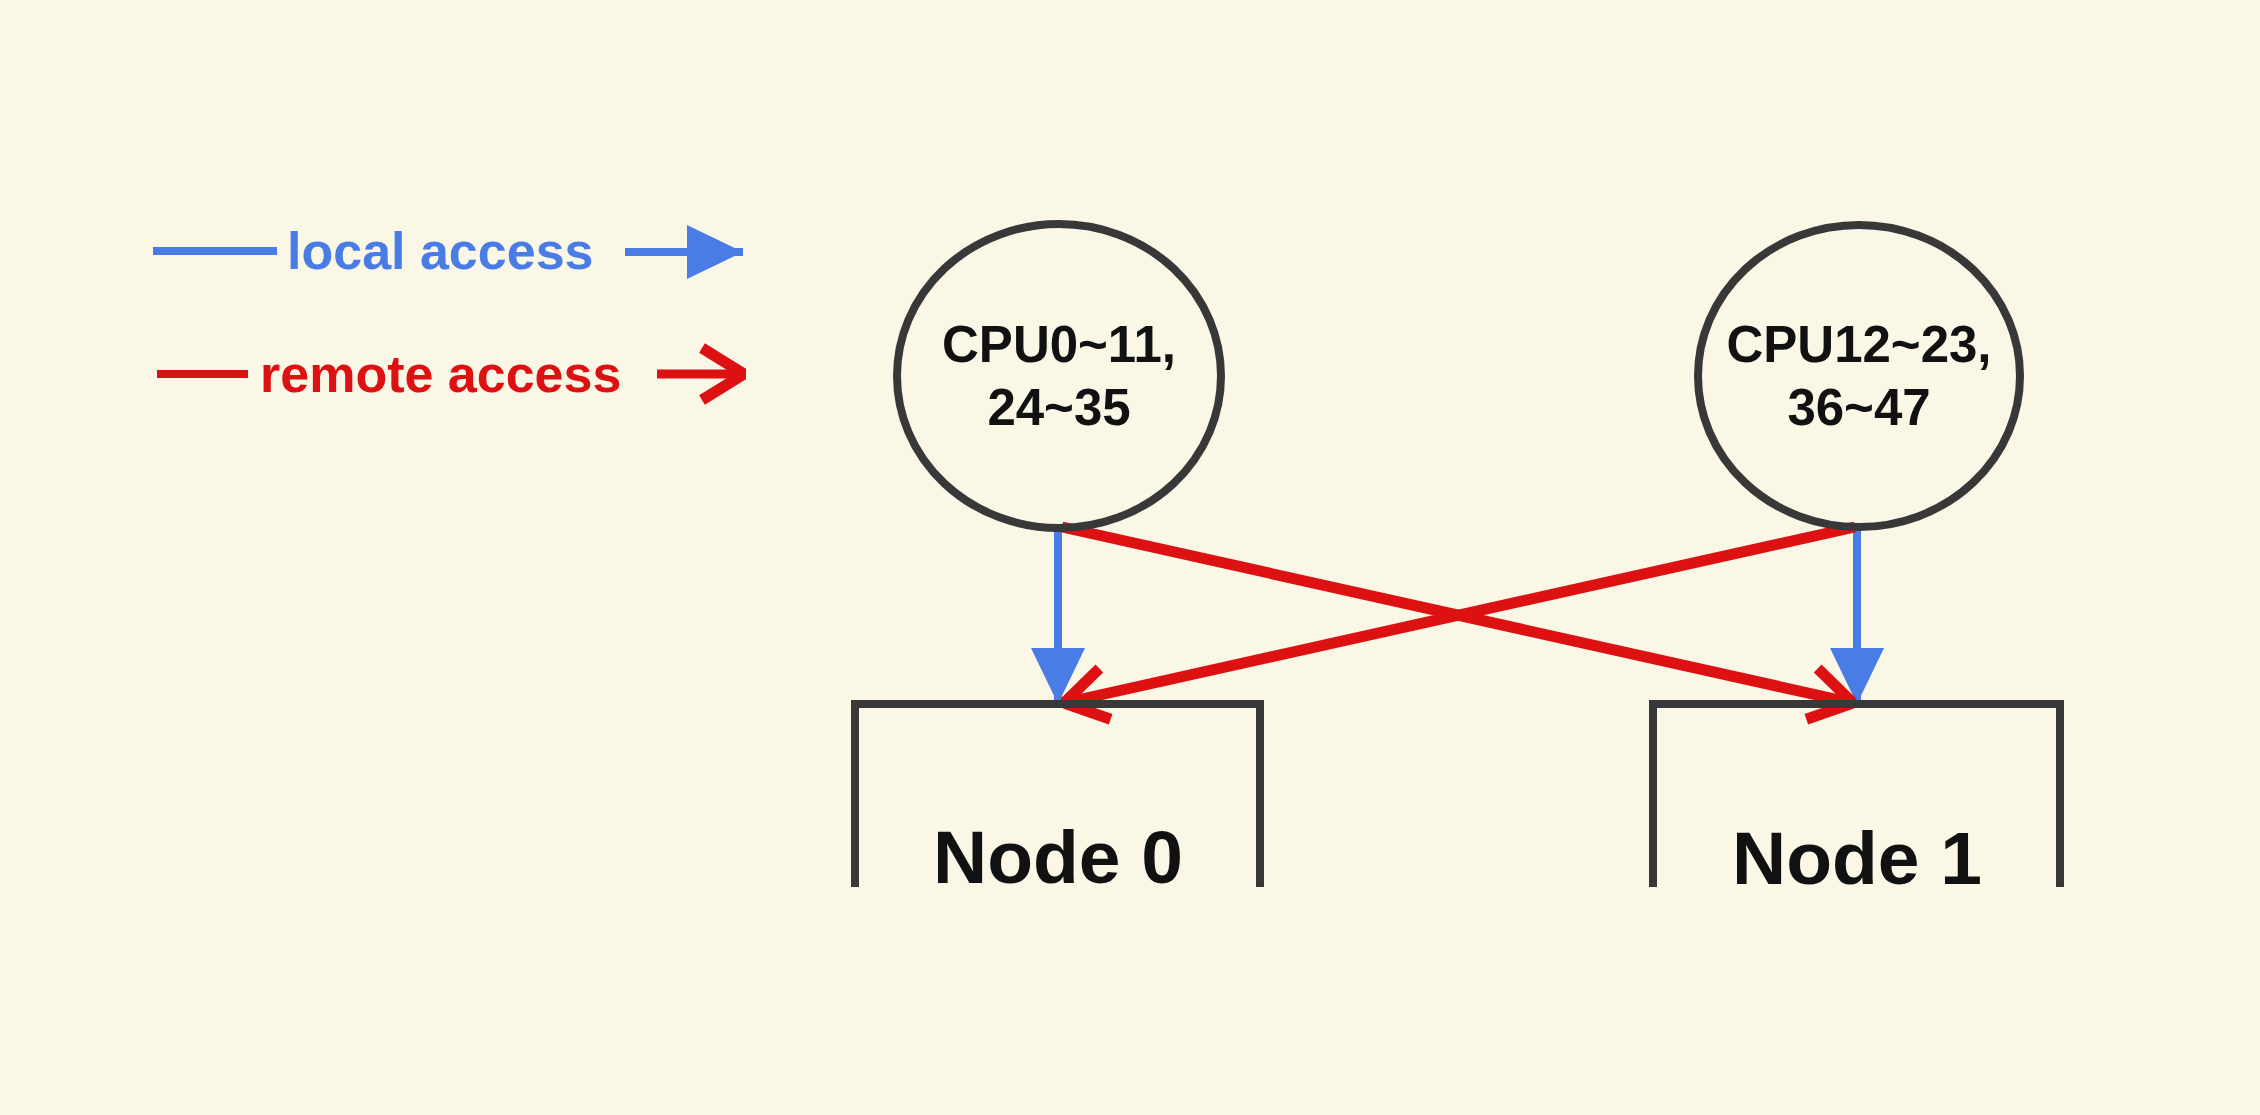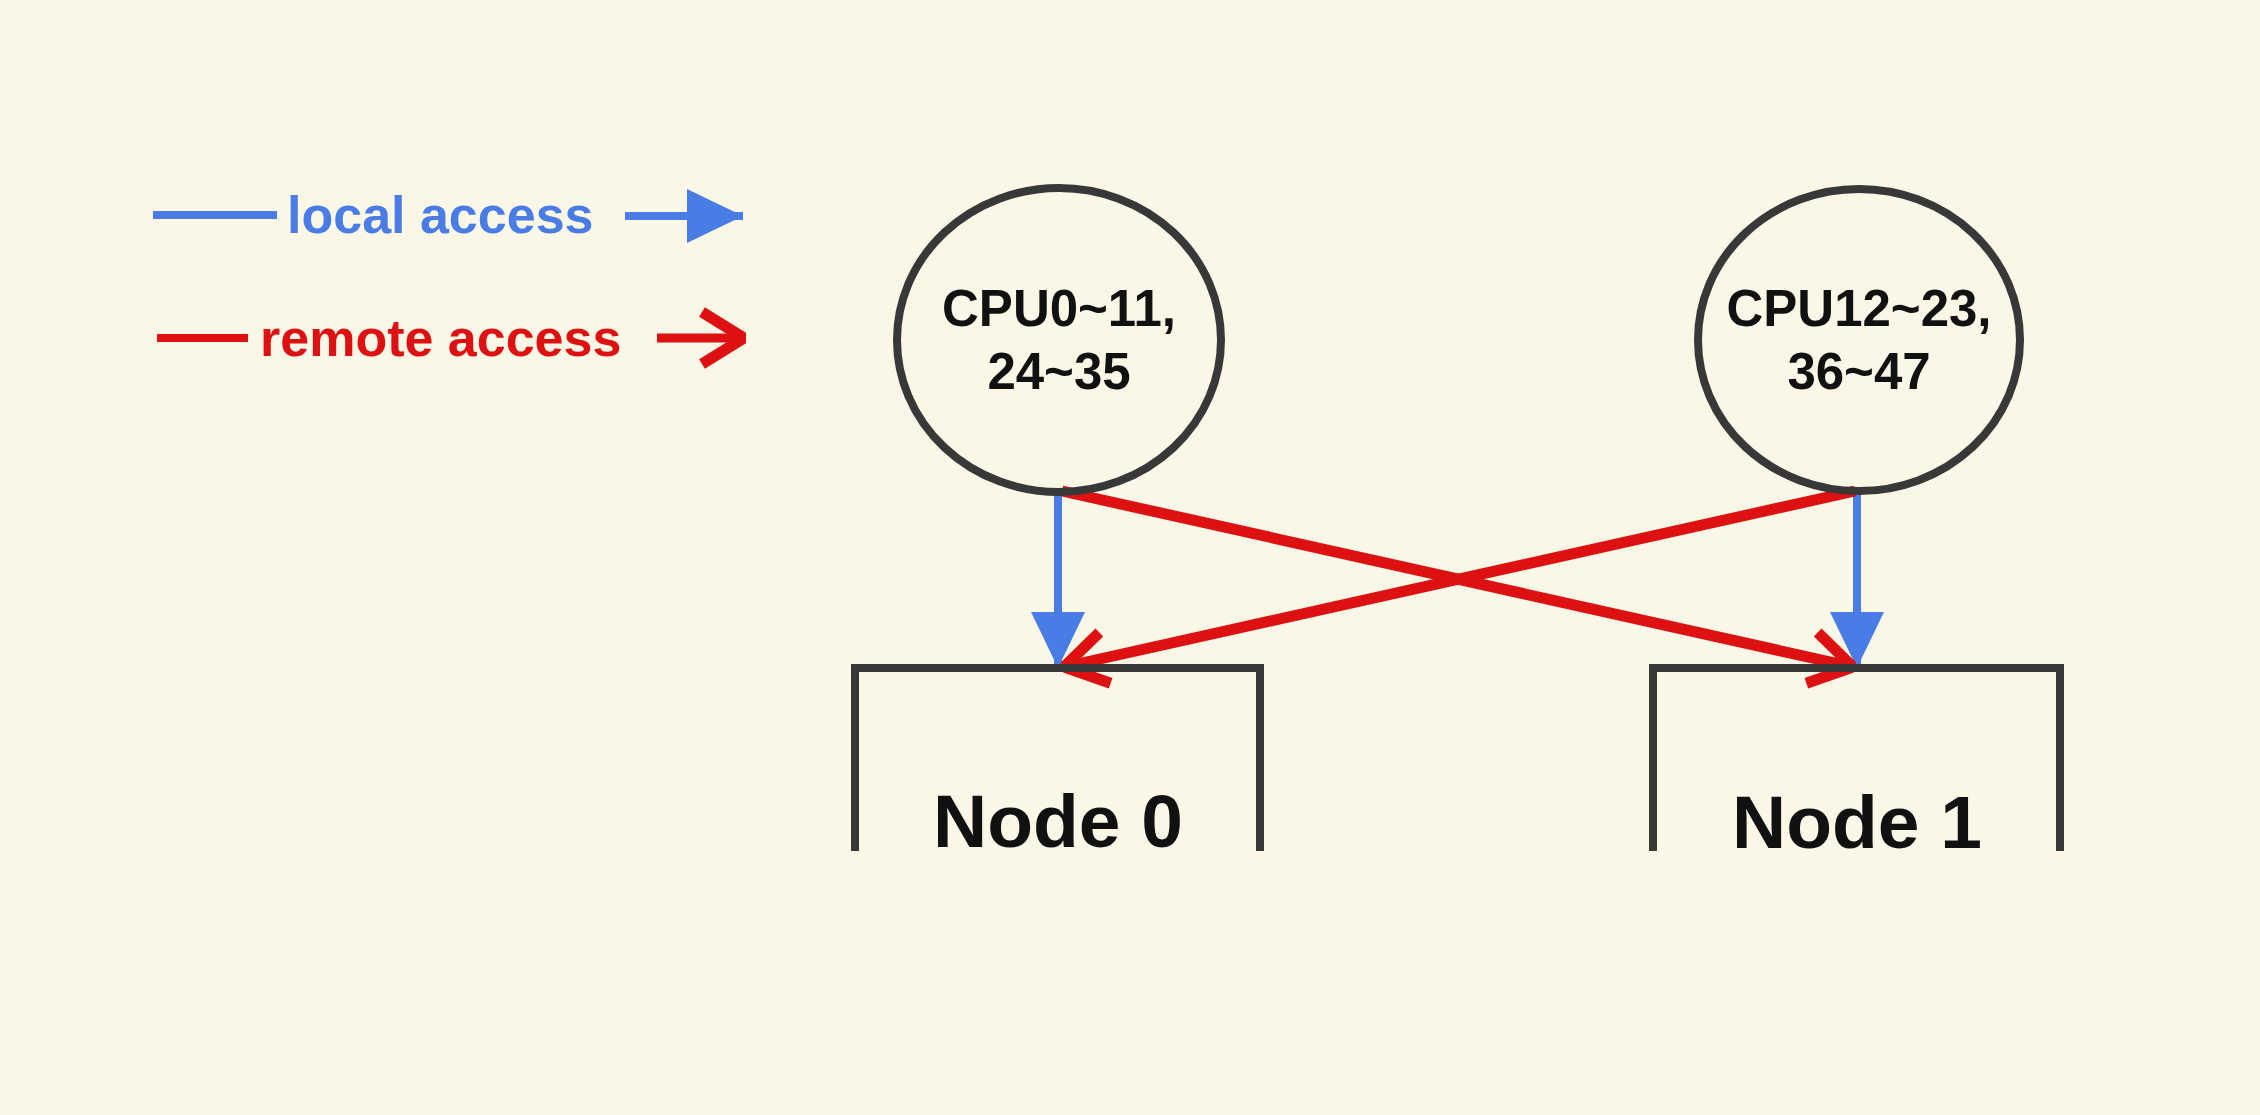--- a/index.html
+++ b/index.html
@@ -6,20 +6,21 @@
     margin: 0;
     padding: 0;
     background: #FAF7E7;
   }
   .stage {
     position: relative;
     width: 2260px;
     height: 851px;
     overflow: hidden;
     background: #FAF7E7;
+    margin-top: 36px;
   }
   svg {
     display: block;
     font-family: "Liberation Sans", sans-serif;
   }
   .legend-label {
     font-weight: bold;
     font-size: 52px;
   }
   .cpu-label {

